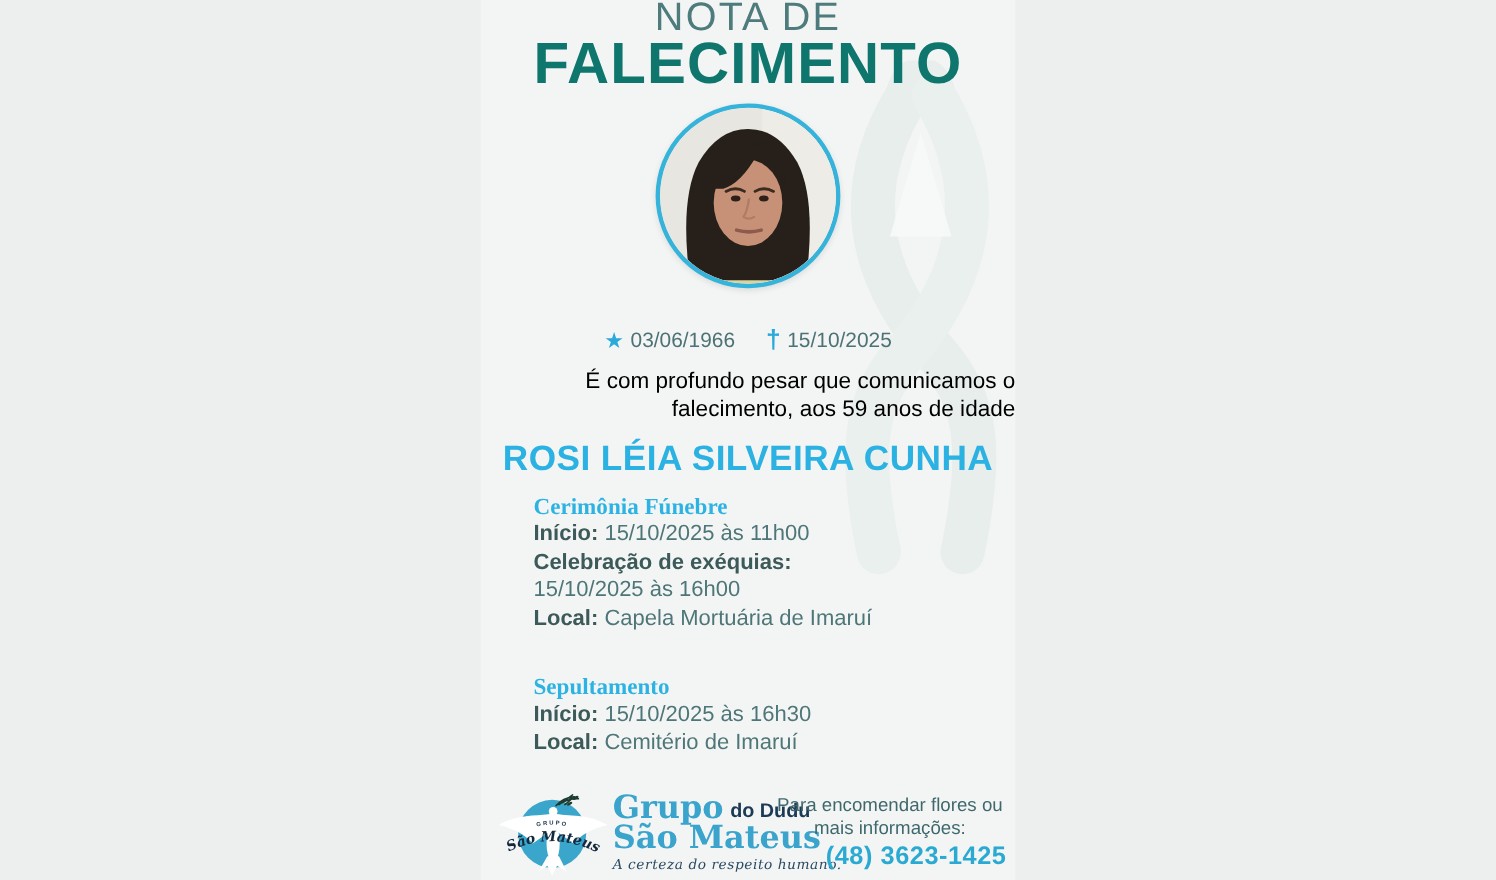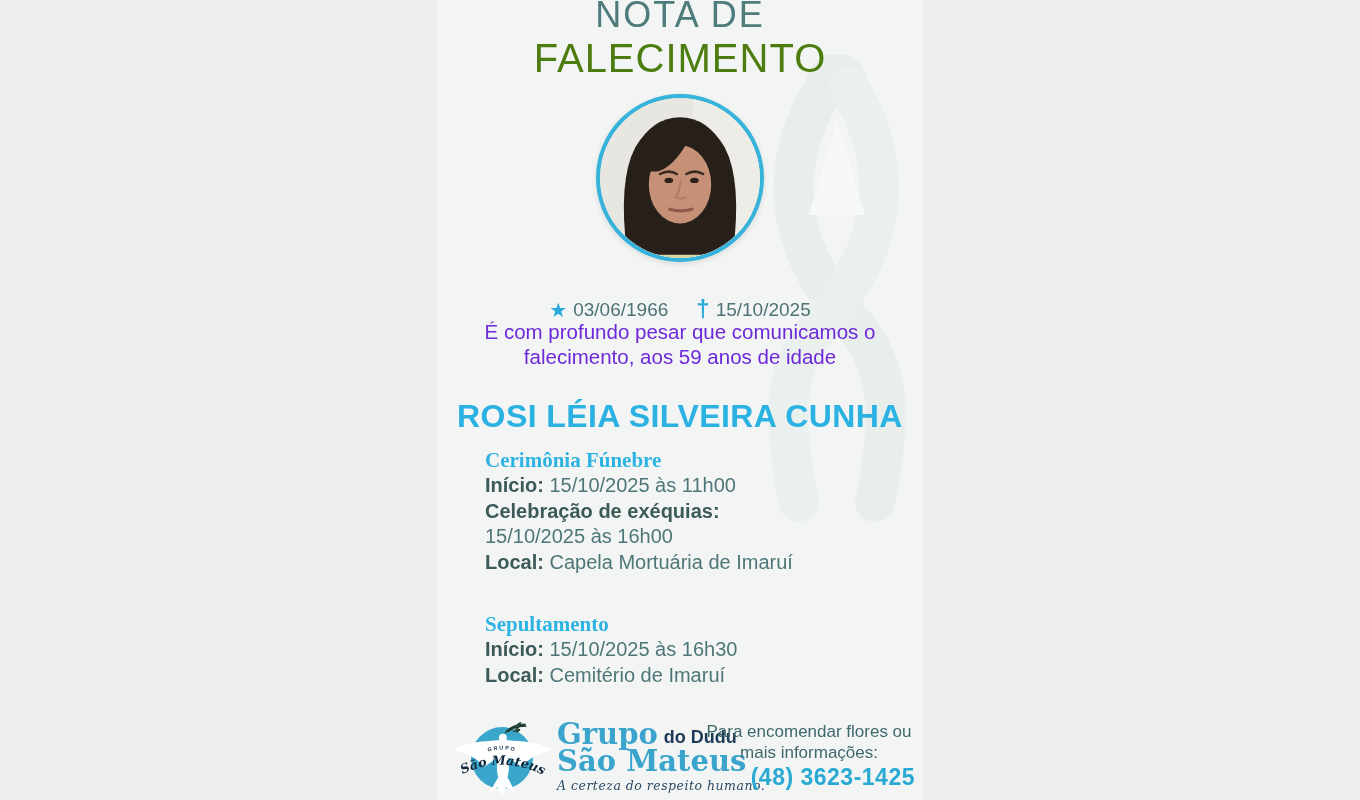--- a/index.html
+++ b/index.html
@@ -13,43 +13,43 @@
     position:absolute;left:437px;top:0;width:486px;height:800px;
     background:#f3f5f4;overflow:hidden;
   }
   .ribbon-wrap{position:absolute;left:308px;top:55px;width:185px;height:475px;pointer-events:none;}
   
   .title{position:absolute;top:-6px;left:0;width:100%;text-align:center;}
   .title-line1{
     font-size:36px;font-weight:300;letter-spacing:2px;color:#4e7b7c;line-height:42px;
   }
   .title-line2{
-    font-size:40px;font-weight:400;letter-spacing:1px;color:#4d7c0f;line-height:44px;
+    font-size:53px;font-weight:700;letter-spacing:1px;color:#0f766e;line-height:44px;
   }
   
   .photo{
     position:absolute;top:94px;left:50%;transform:translateX(-50%);
     width:160px;height:160px;border-radius:50%;
     border:4px solid #35b3da;overflow:hidden;background:#e7e5df;
     box-shadow:0 2px 6px rgba(0,0,0,0.10);
   }
   .photo svg{display:block;width:160px;height:160px;}
   
   .dates{
     position:absolute;top:299px;left:0;width:100%;
     display:flex;justify-content:center;align-items:center;gap:28px;
     color:#4d7276;font-size:19px;font-weight:500;
   }
   .date-item{display:flex;align-items:center;gap:6px;}
   .star-glyph{color:#2aa9da;font-size:20px;line-height:1;}
   .cross-glyph{color:#2aa9da;font-size:24px;font-weight:700;line-height:1;margin-top:-3px;}
   
   .announce{
-    position:absolute;top:319px;left:0;width:100%;text-align:center;
-    color:#6d28d9;font-size:20.5px;line-height:25px;font-weight:400;
+    position:absolute;top:334px;left:0;width:100%;text-align:right;
+    color:#000000;font-size:20.5px;line-height:25px;font-weight:400;
   }
   .name{
     position:absolute;top:398px;left:0;width:100%;text-align:center;
     color:#2cb2e2;font-size:32px;font-weight:800;letter-spacing:0.4px;
   }
   
   .details{
     position:absolute;top:448px;left:48px;width:400px;
     font-size:20px;line-height:25.4px;color:#4e7678;
   }

